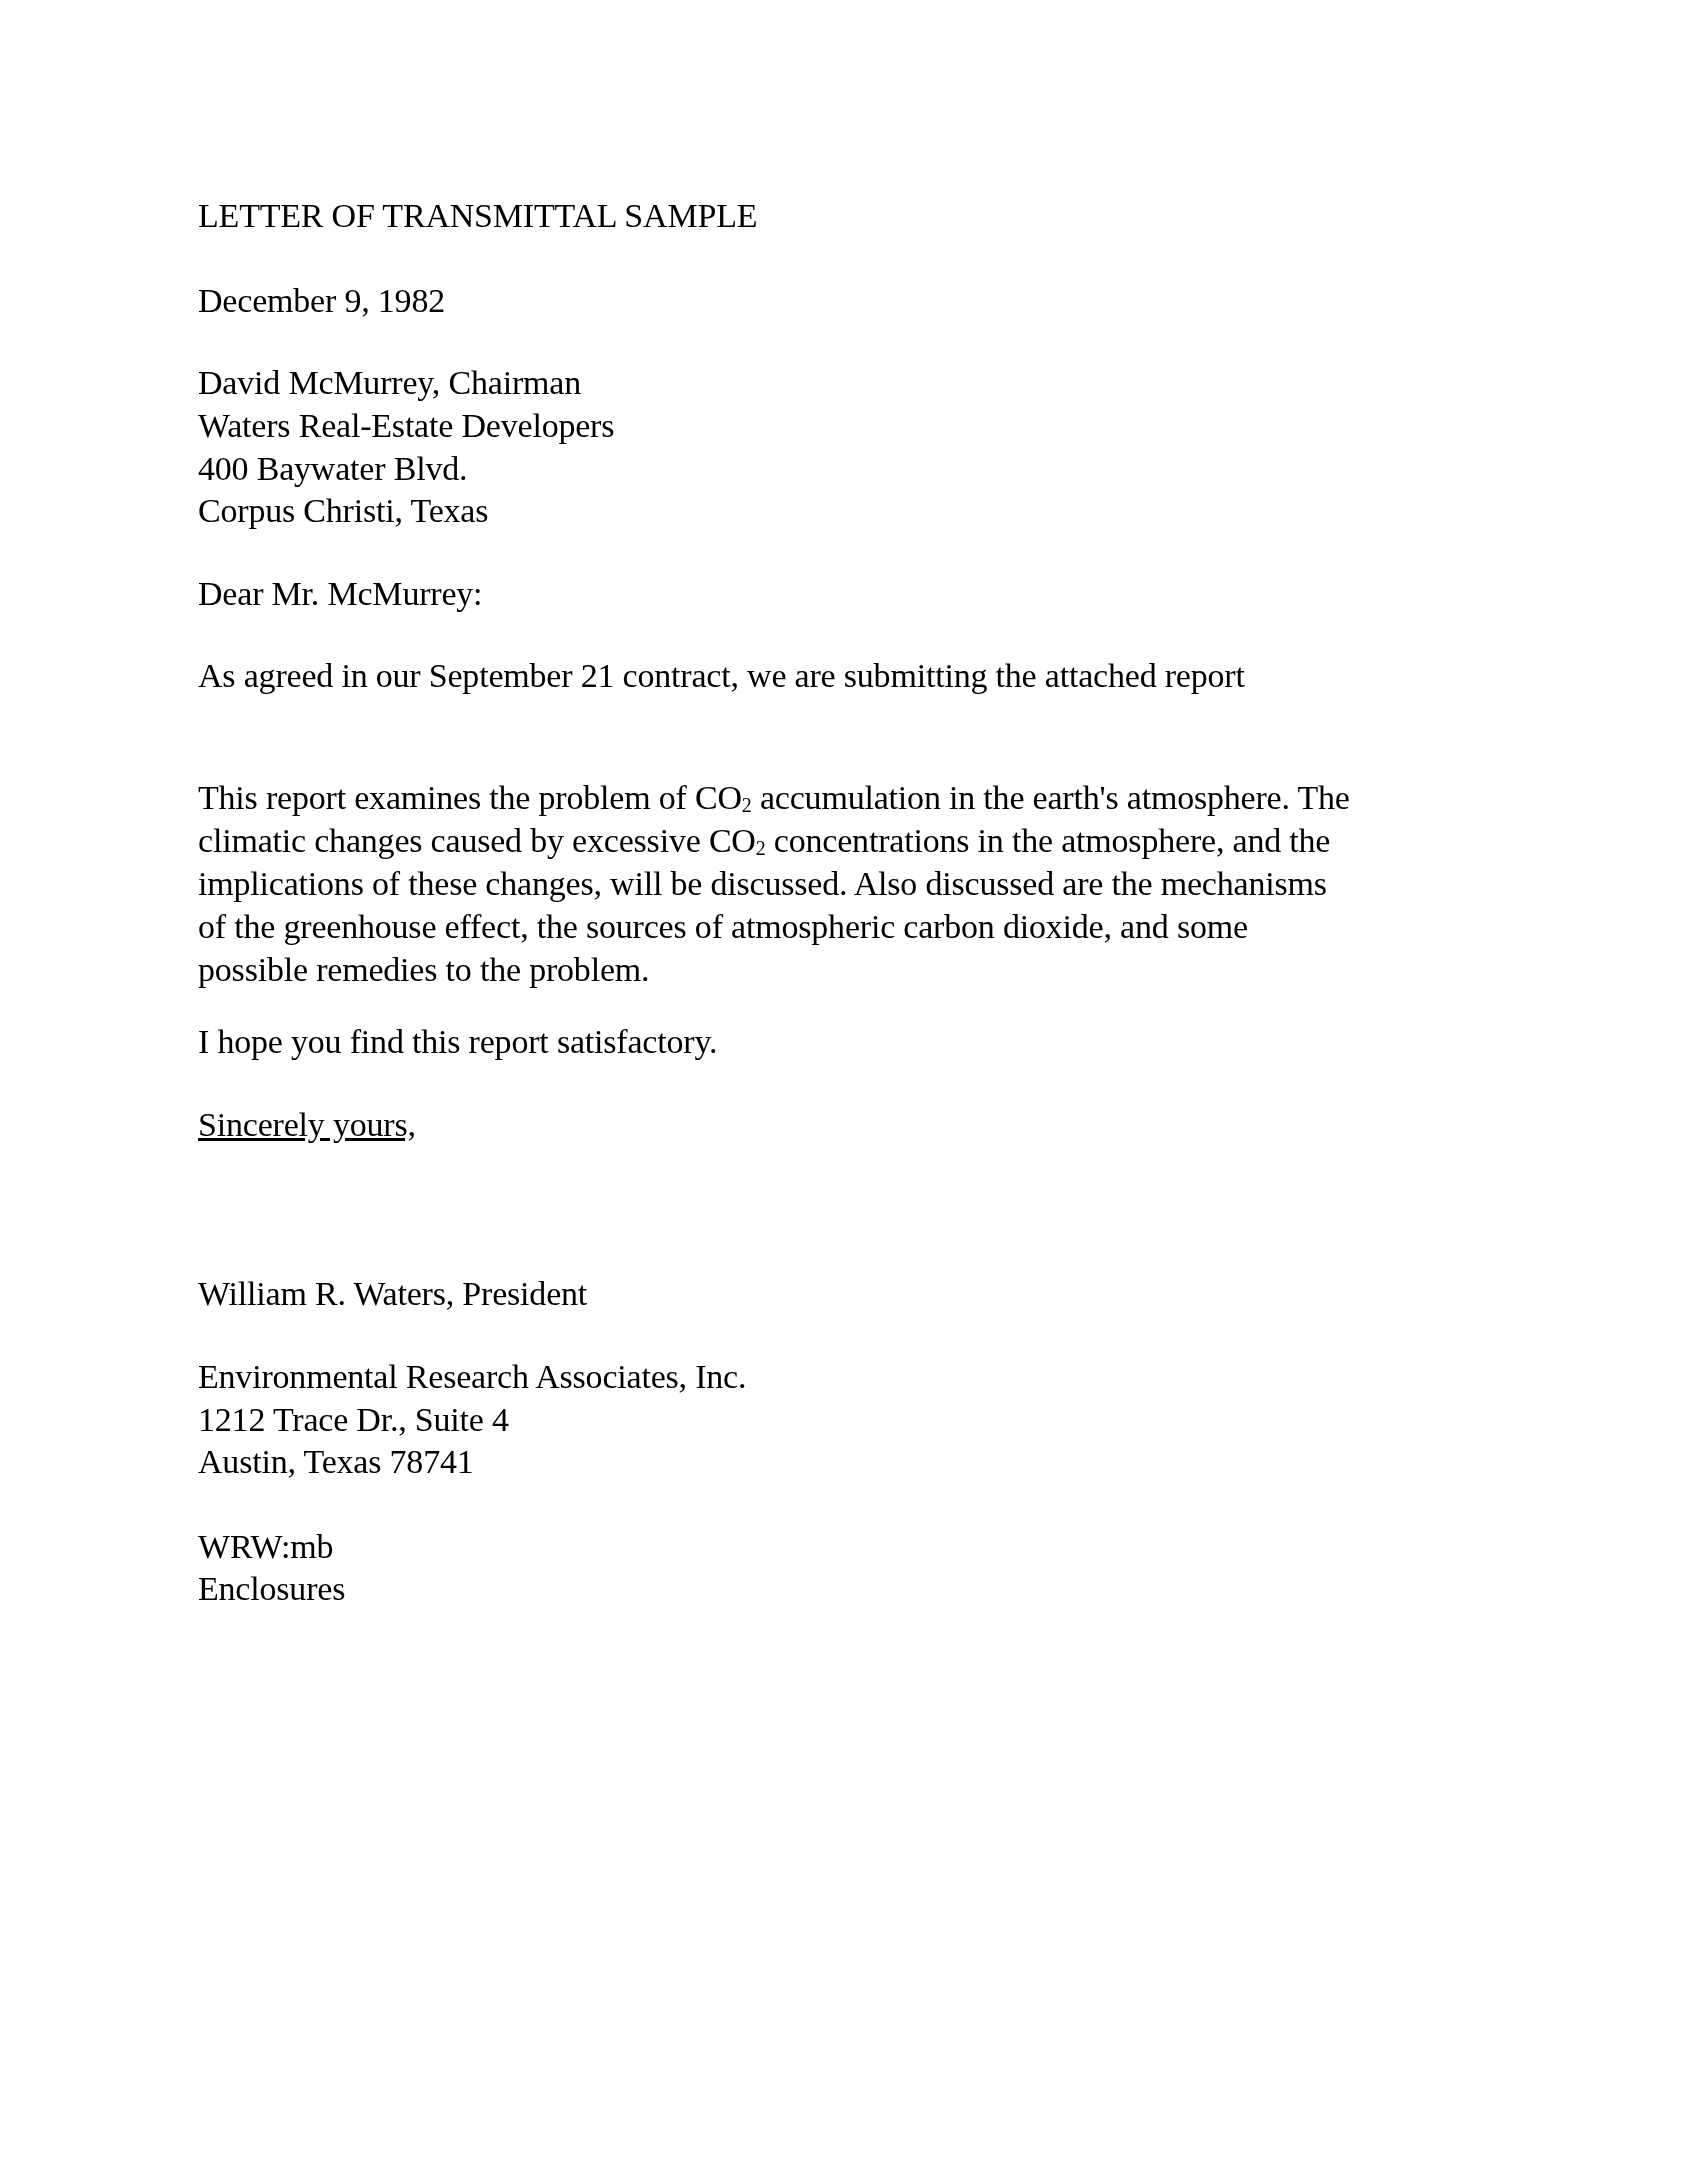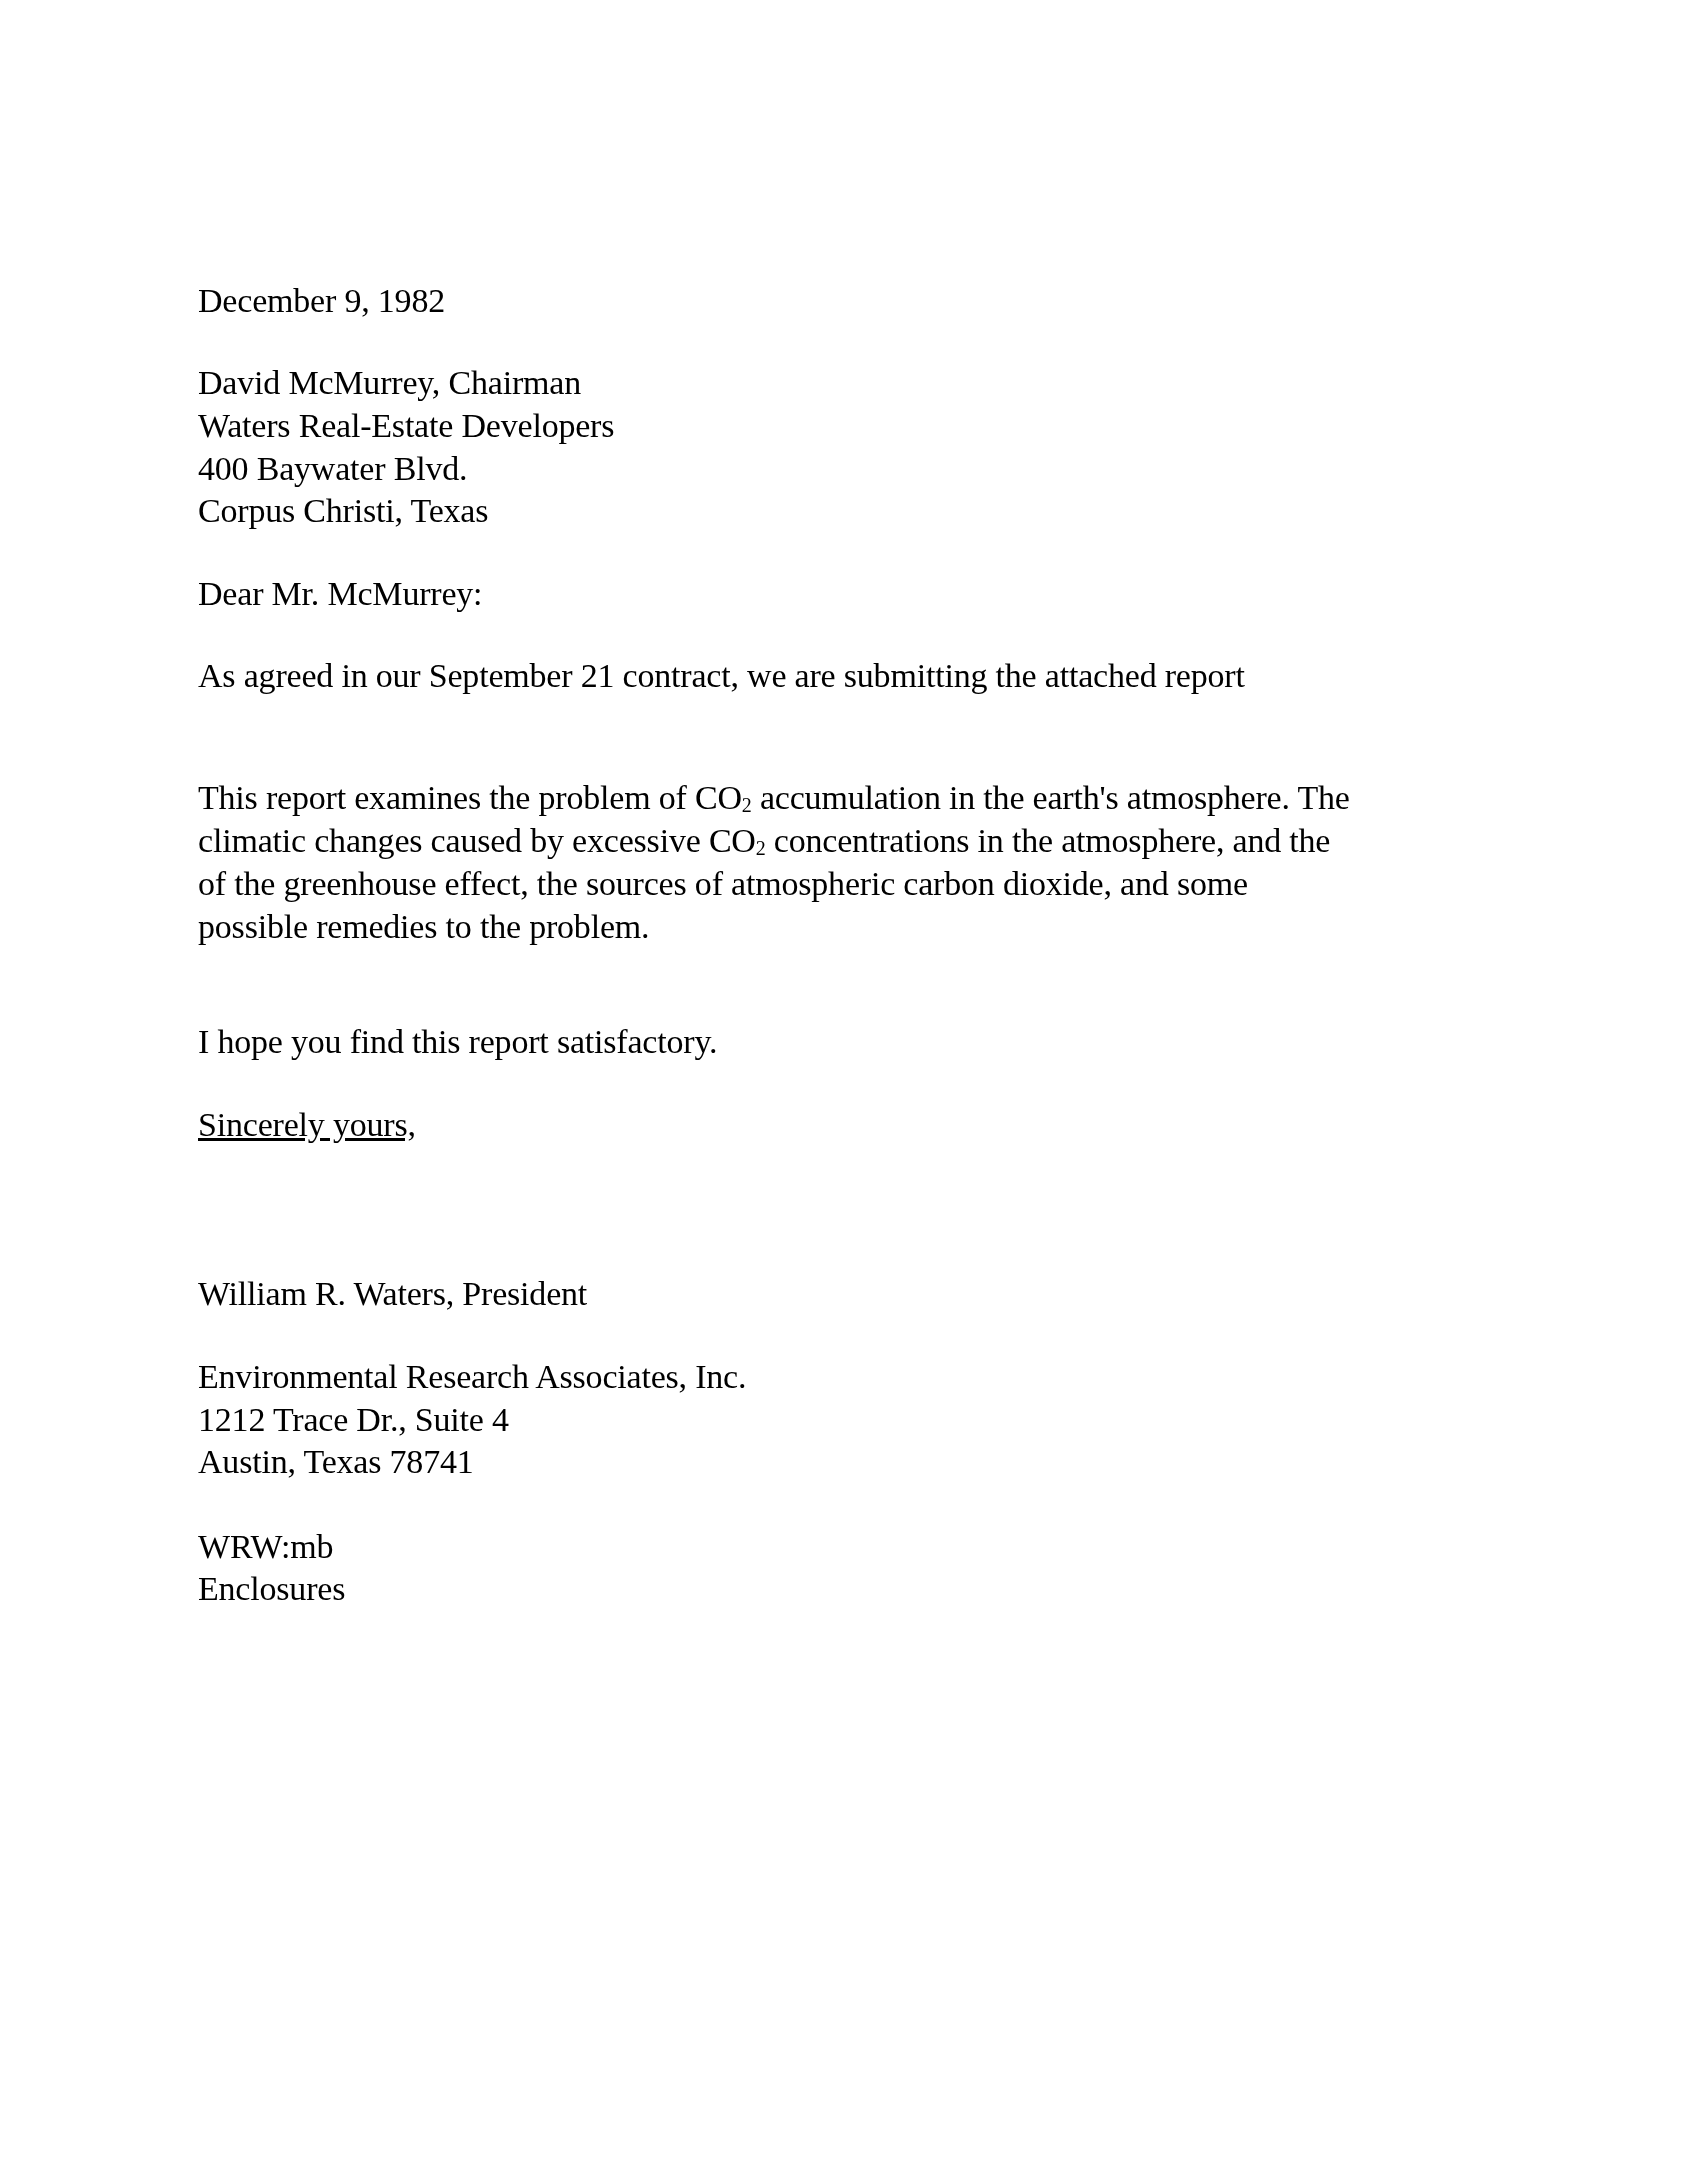--- a/index.html
+++ b/index.html
@@ -40,39 +40,41 @@
     }
     .para .pline { display: block; white-space: nowrap; }
     .sub { font-size: 20px; vertical-align: -3px; line-height: 0; }
     i { font-style: italic; }
   </style>
 </head>
 <body>
 
 <div class="page">
 
+  <div class="line" style="top:194px;">LETTER OF TRANSMITTAL SAMPLE</div>
 
   <div class="line" style="top:279px;">December 9, 1982</div>
 
   <div>
     <div class="line" style="top:361px;">David McMurrey, Chairman</div>
     <div class="line" style="top:404px;">Waters Real-Estate Developers</div>
     <div class="line" style="top:447px;">400 Baywater Blvd.</div>
     <div class="line" style="top:489px;">Corpus Christi, Texas</div>
   </div>
 
   <div class="line" style="top:572px;">Dear Mr. McMurrey:</div>
 
   <div class="para" style="top:654px;">
     <span class="pline">As agreed in our September 21 contract, we are submitting the attached report</span>
   </div>
 
   <div class="para" style="top:776px;">
     <span class="pline"><span>This report examines the problem of CO</span><span class="sub">2</span><span> accumulation in the earth's atmosphere. The</span></span>
     <span class="pline"><span>climatic changes caused by excessive CO</span><span class="sub">2</span><span> concentrations in the atmosphere, and the</span></span>
+    <span class="pline">implications of these changes, will be discussed. Also discussed are the mechanisms</span>
     <span class="pline">of the greenhouse effect, the sources of atmospheric carbon dioxide, and some</span>
     <span class="pline">possible remedies to the problem.</span>
   </div>
 
   <div class="line" style="top:1020px;">I hope you find this report satisfactory.</div>
 
   <div class="line" style="top:1103px;text-decoration:underline;">Sincerely yours,</div>
 
   <div class="line" style="top:1272px;">William R. Waters, President</div>
 

